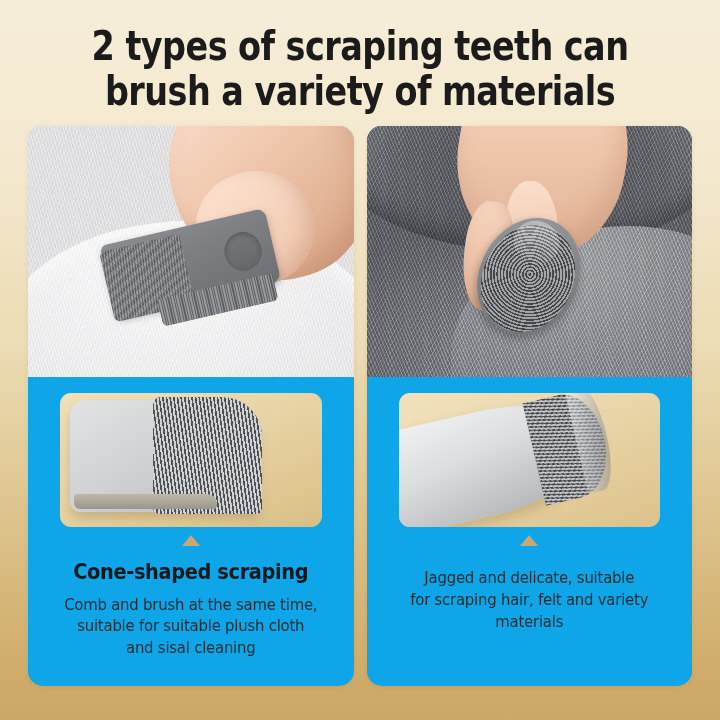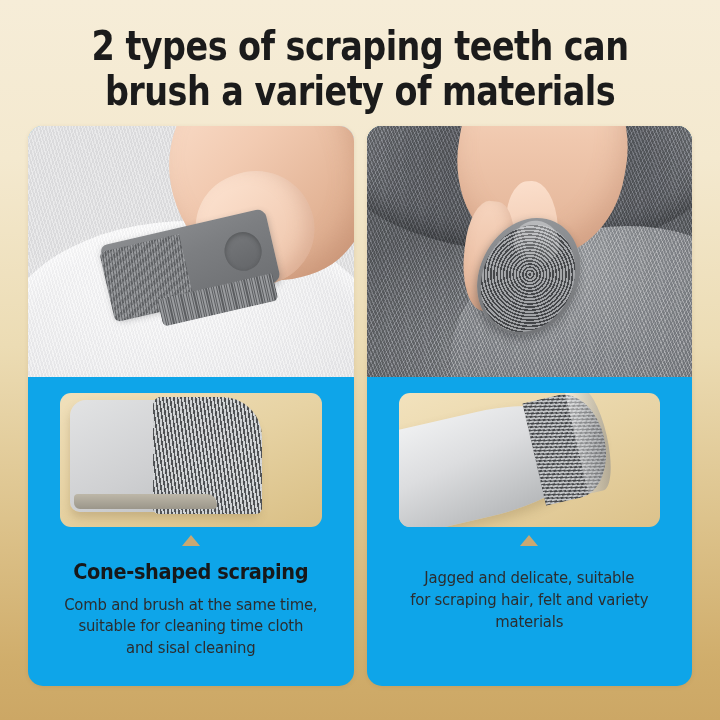--- a/index.html
+++ b/index.html
@@ -222,21 +222,21 @@
     <div class="pointer">
       <div class="tri"></div>
     </div>
 
     <div class="caption">
       <div class="cap-title">
         <span>Cone-shaped scraping</span>
       </div>
       <div class="cap-body">
         <span>Comb and brush at the same time,</span>
-        <span>suitable for cleaning time cloth</span>
+        <span>suitable for suitable plush cloth</span>
         <span>and sisal cleaning</span>
       </div>
     </div>
   </div>
 
   <div class="card">
 
     <div class="photo">
       <div class="felt"></div>
       <div class="felt-rim"></div>

